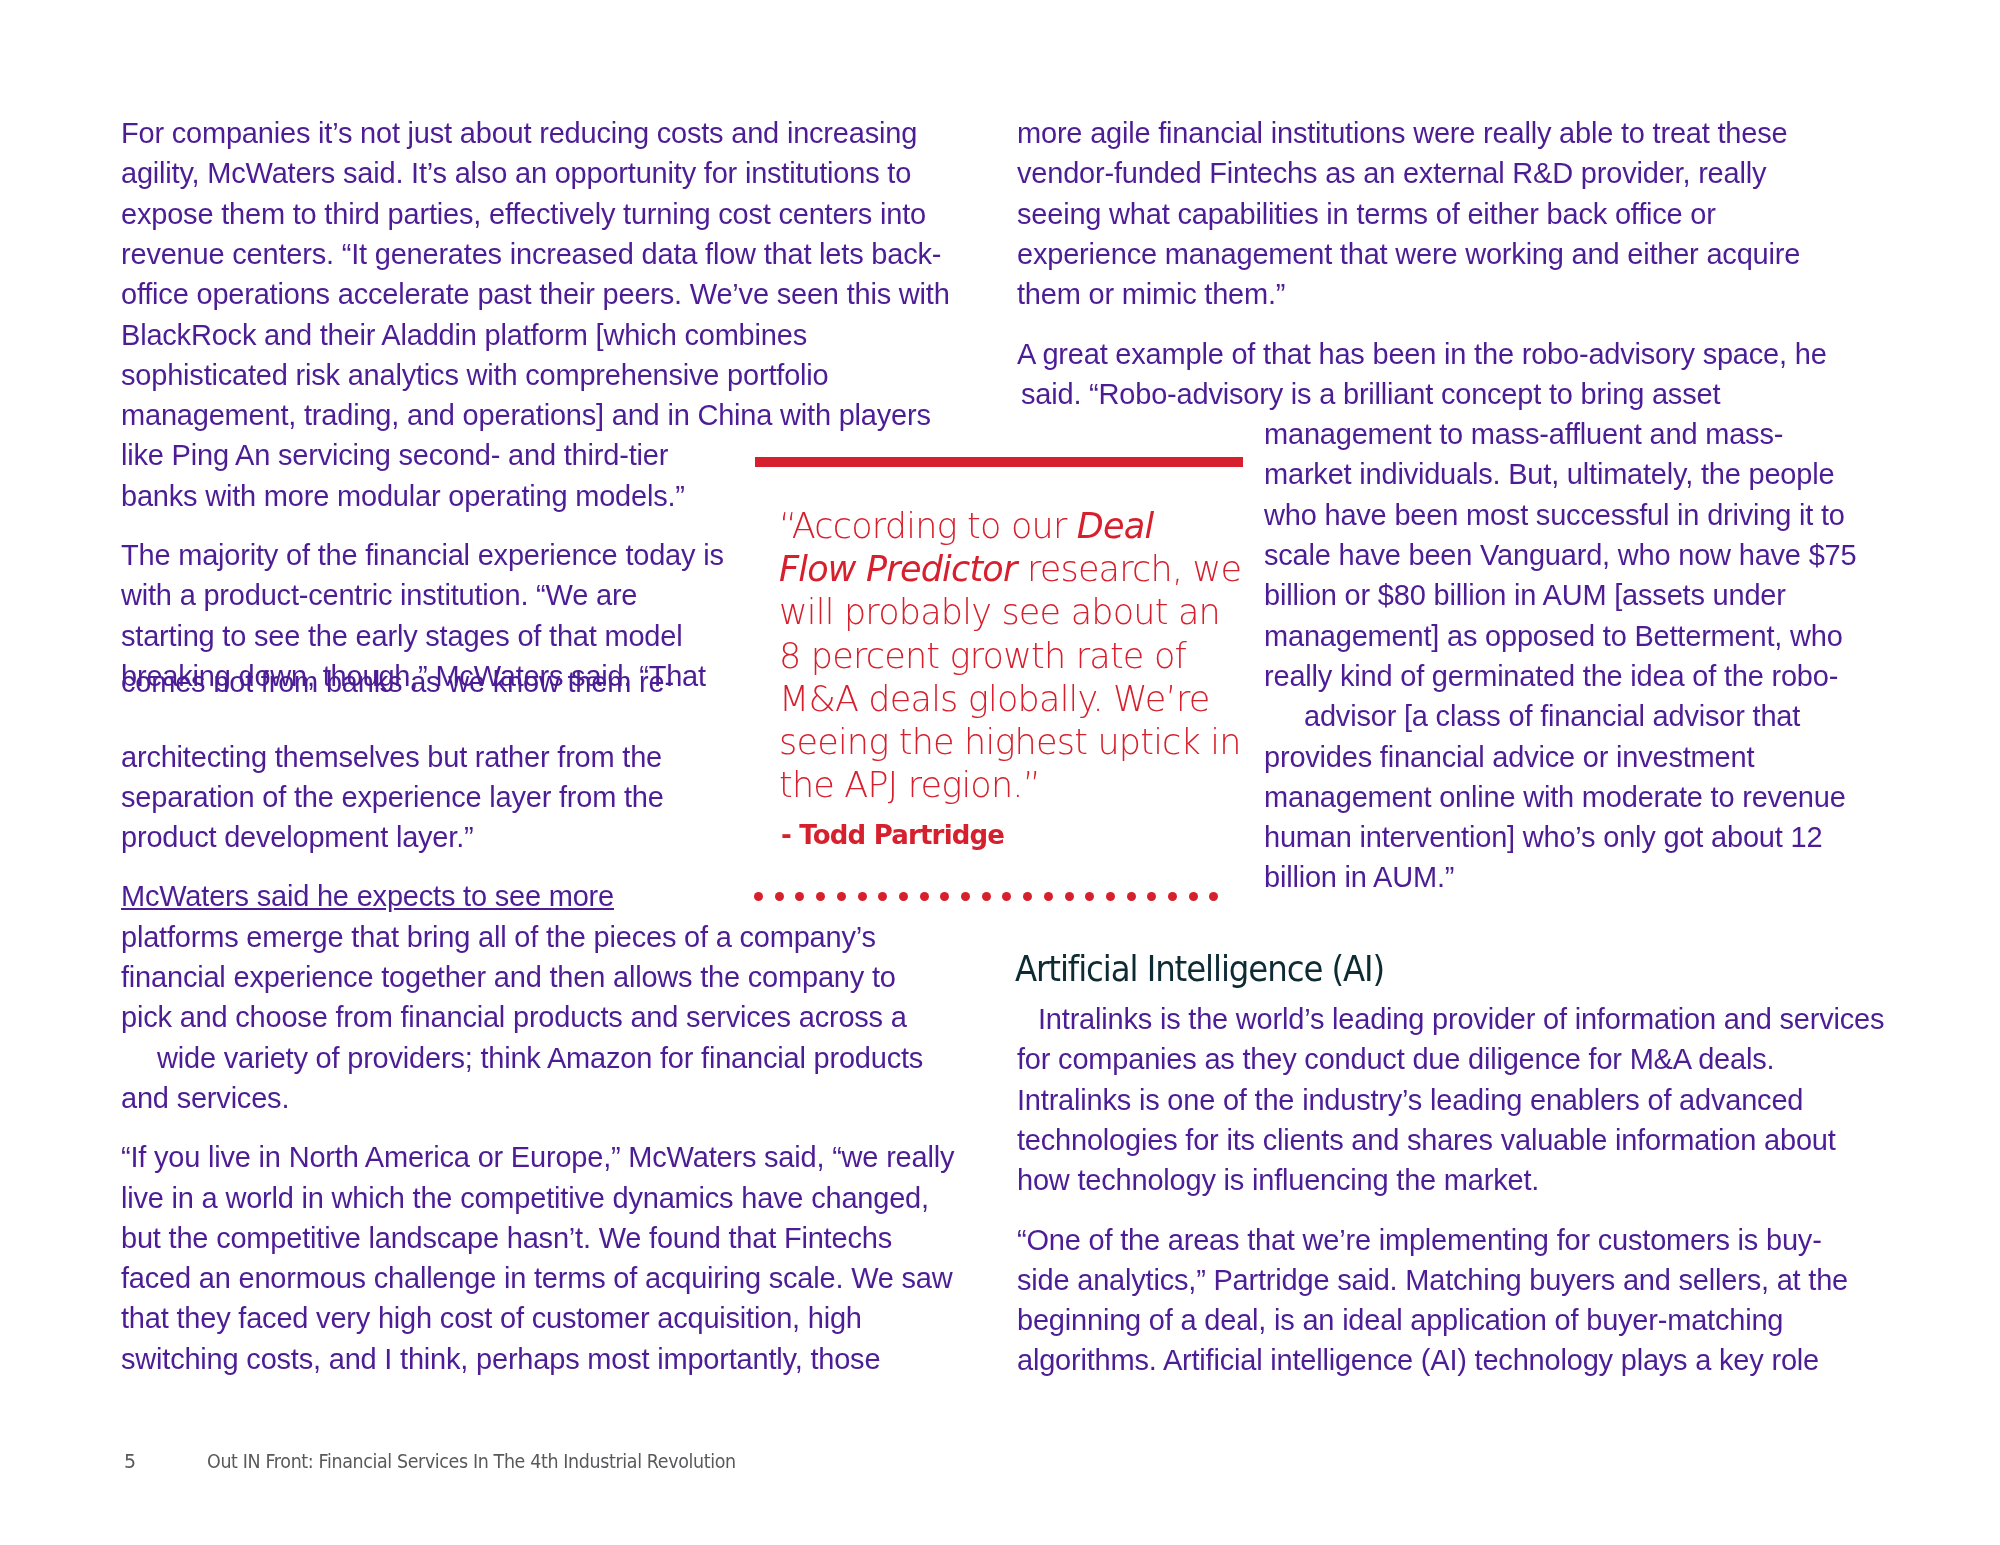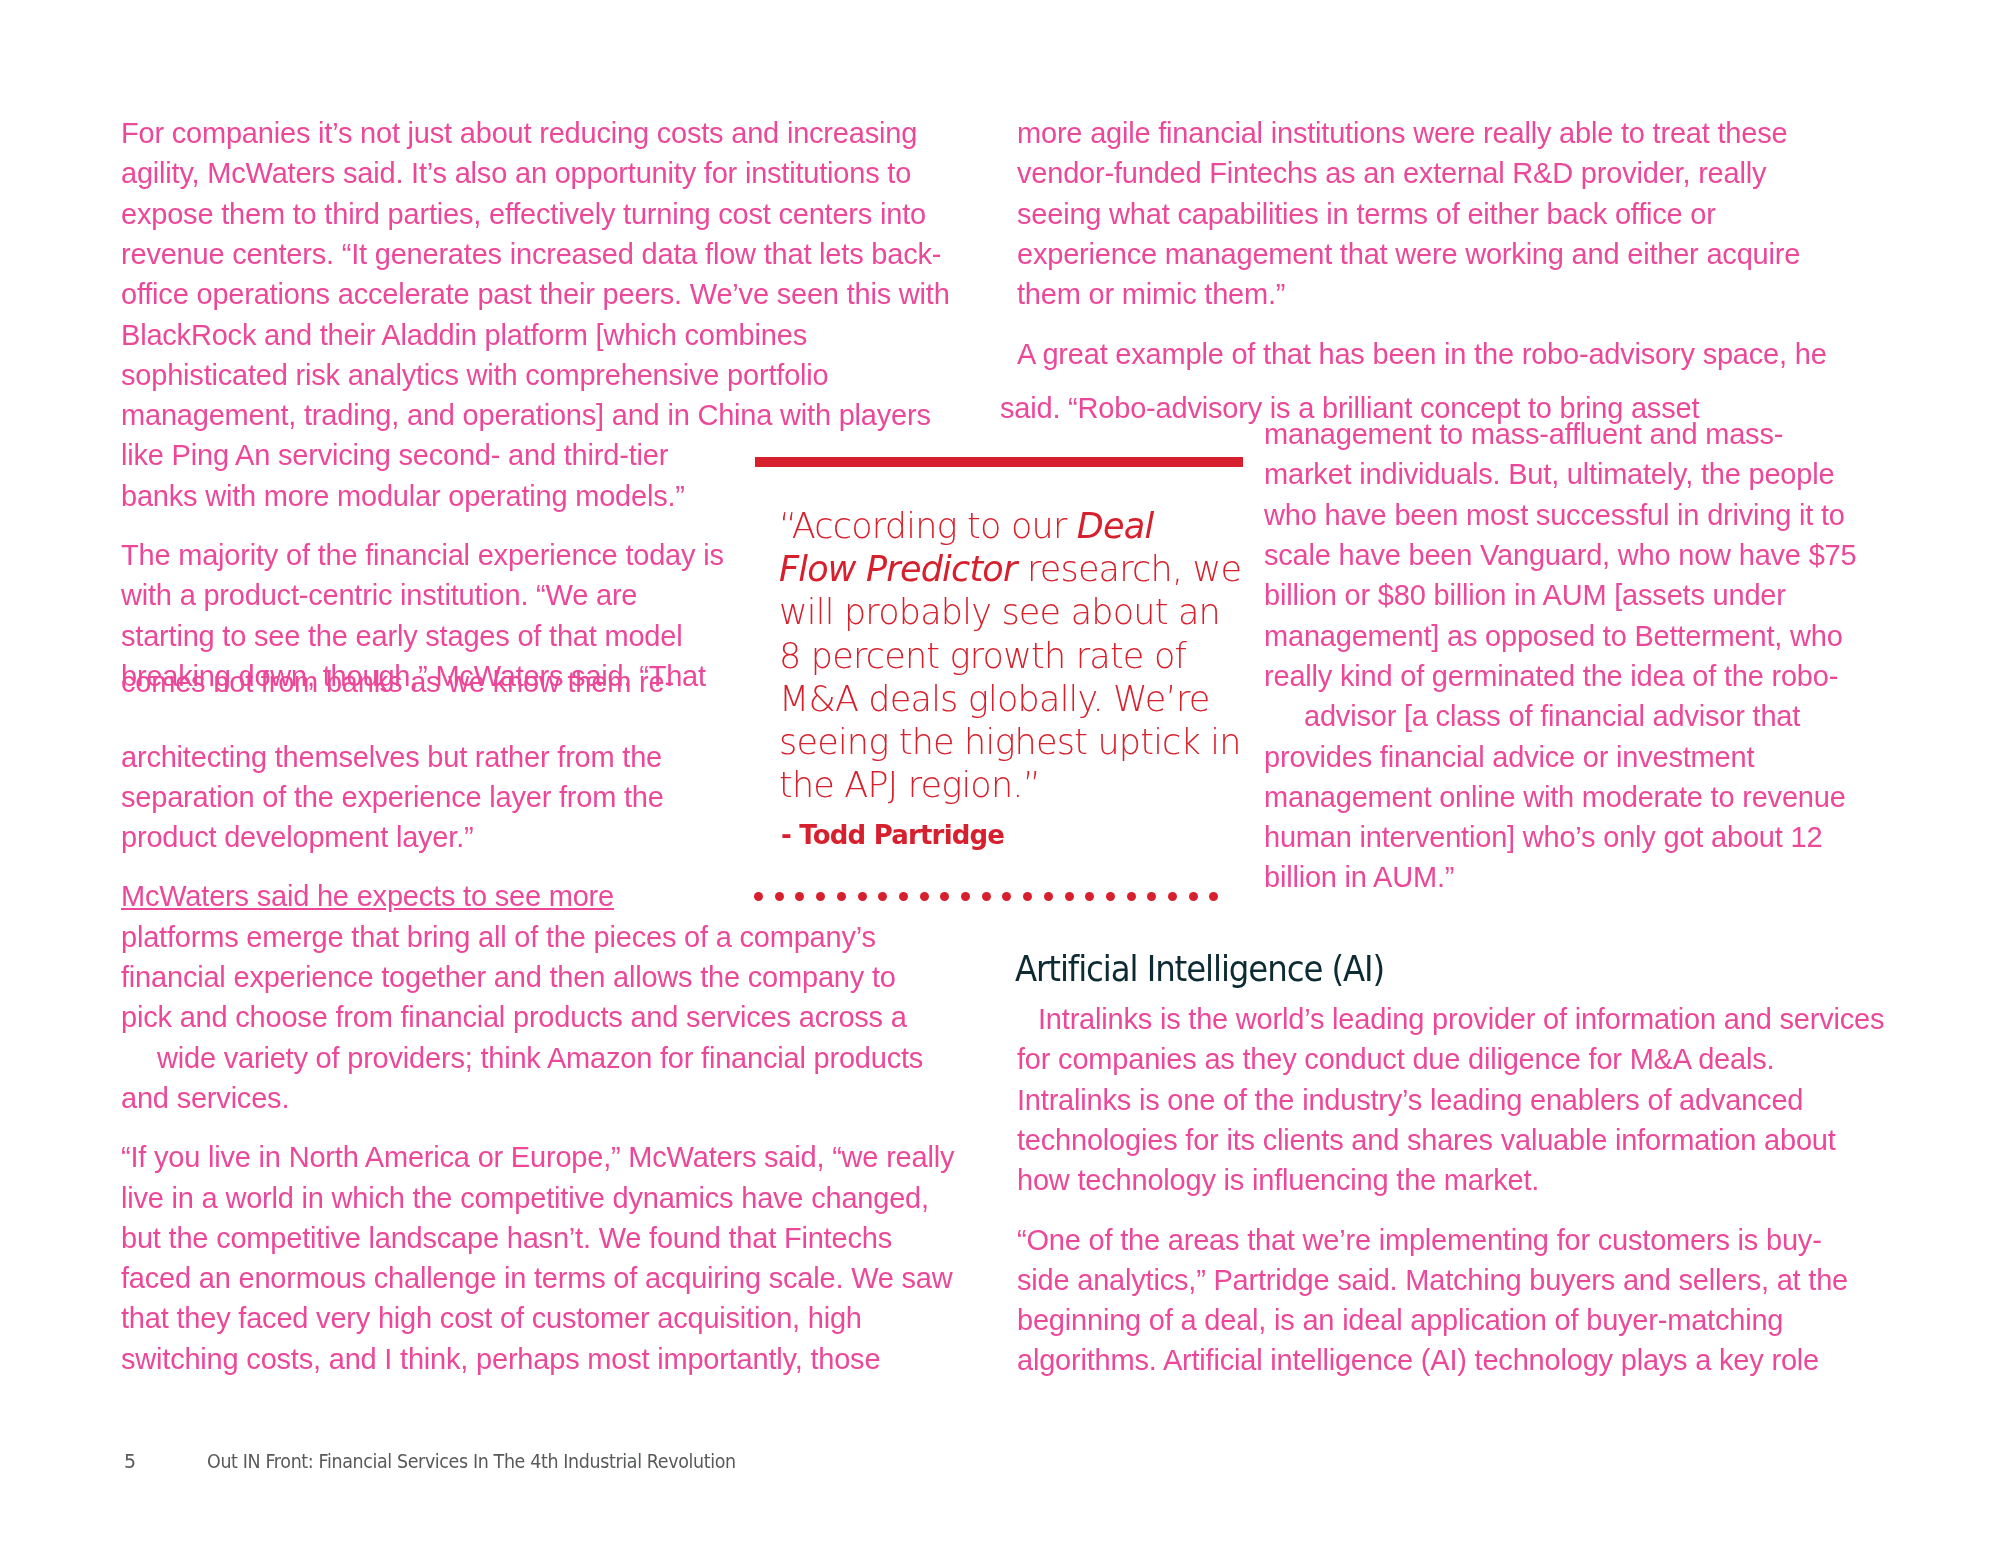--- a/index.html
+++ b/index.html
@@ -1,17 +1,17 @@
 <!DOCTYPE html>
 <html><head>
 <meta charset="utf-8">
 <style>
   html, body { margin:0; padding:0; background:#ffffff; }
   body { width:2000px; height:1545px; position:relative; overflow:hidden; }
-  .line { position:absolute; font-family:"Liberation Sans", sans-serif; font-size:29px; color:#ec4899; white-space:nowrap; line-height:40px; letter-spacing:-0.2px; }
+  .line { position:absolute; font-family:"Liberation Sans", sans-serif; font-size:29px; color:#4c1d95; white-space:nowrap; line-height:40px; letter-spacing:-0.2px; }
   .quote-line { position:absolute; font-family:"DejaVu Sans", sans-serif; font-size:35px; font-weight:200; color:#d7202d; white-space:nowrap; line-height:43px; letter-spacing:-0.8px; }
   .quote-line em { font-style:italic; }
   .attrib { position:absolute; left:781px; top:820px; font-family:"DejaVu Sans", sans-serif; font-size:26px; font-weight:bold; color:#d7202d; white-space:nowrap; letter-spacing:-0.8px; }
   .redbar { position:absolute; left:755px; top:457px; width:488px; height:10px; background:#d7202d; }
   .dots { position:absolute; left:752px; top:892px; width:480px; height:12px; }
   .dot { position:absolute; top:0; width:9px; height:9px; border-radius:50%; background:#d7202d; }
   .heading { position:absolute; left:1015px; top:948px; font-family:"DejaVu Sans", sans-serif; font-size:36px; color:#0d2b33; white-space:nowrap; letter-spacing:-1.2px; transform:scaleX(0.9); transform-origin:left; }
   .footer-num { position:absolute; left:124px; top:1450px; font-family:"DejaVu Sans", sans-serif; font-size:19px; color:#58595b; }
   .footer-title { position:absolute; left:207px; top:1450px; font-family:"DejaVu Sans", sans-serif; font-size:19px; color:#58595b; white-space:nowrap; letter-spacing:-0.4px; transform:scaleX(0.92); transform-origin:left; }
 </style>
@@ -50,21 +50,21 @@
     <div class="line" style="left: 121px; top: 1298.4px;">that they faced very high cost of customer acquisition, high</div>
     <div class="line" style="left: 121px; top: 1338.7px;">switching costs, and I think, perhaps most importantly, those</div>
   </div>
 <div id="right-col">
     <div class="line" style="left: 1017px; top: 113px;">more agile financial institutions were really able to treat these</div>
     <div class="line" style="left: 1017px; top: 153.3px;">vendor-funded Fintechs as an external R&amp;D provider, really</div>
     <div class="line" style="left: 1017px; top: 193.6px;">seeing what capabilities in terms of either back office or</div>
     <div class="line" style="left: 1017px; top: 233.9px;">experience management that were working and either acquire</div>
     <div class="line" style="left: 1017px; top: 274.2px;">them or mimic them.”</div>
     <div class="line" style="left: 1017px; top: 333.5px;">A great example of that has been in the robo-advisory space, he</div>
-    <div class="line" style="left: 1000px; top: 373.8px; margin-top: 14px;">said. “Robo-advisory is a brilliant concept to bring asset</div>
+    <div class="line" style="left: 1021px; top: 373.8px;">said. “Robo-advisory is a brilliant concept to bring asset</div>
     <div class="line" style="left: 1264px; top: 414.1px;">management to mass-affluent and mass-</div>
     <div class="line" style="left: 1264px; top: 454.4px;">market individuals. But, ultimately, the people</div>
     <div class="line" style="left: 1264px; top: 494.7px;">who have been most successful in driving it to</div>
     <div class="line" style="left: 1264px; top: 535px;">scale have been Vanguard, who now have $75</div>
     <div class="line" style="left: 1264px; top: 575.3px;">billion or $80 billion in AUM [assets under</div>
     <div class="line" style="left: 1264px; top: 615.6px;">management] as opposed to Betterment, who</div>
     <div class="line" style="left: 1264px; top: 655.9px;">really kind of germinated the idea of the robo-</div>
     <div class="line" style="left: 1264px; top: 696.2px; margin-left: 40px;">advisor [a class of financial advisor that</div>
     <div class="line" style="left: 1264px; top: 736.5px;">provides financial advice or investment</div>
     <div class="line" style="left: 1264px; top: 776.8px;">management online with moderate to revenue</div>

